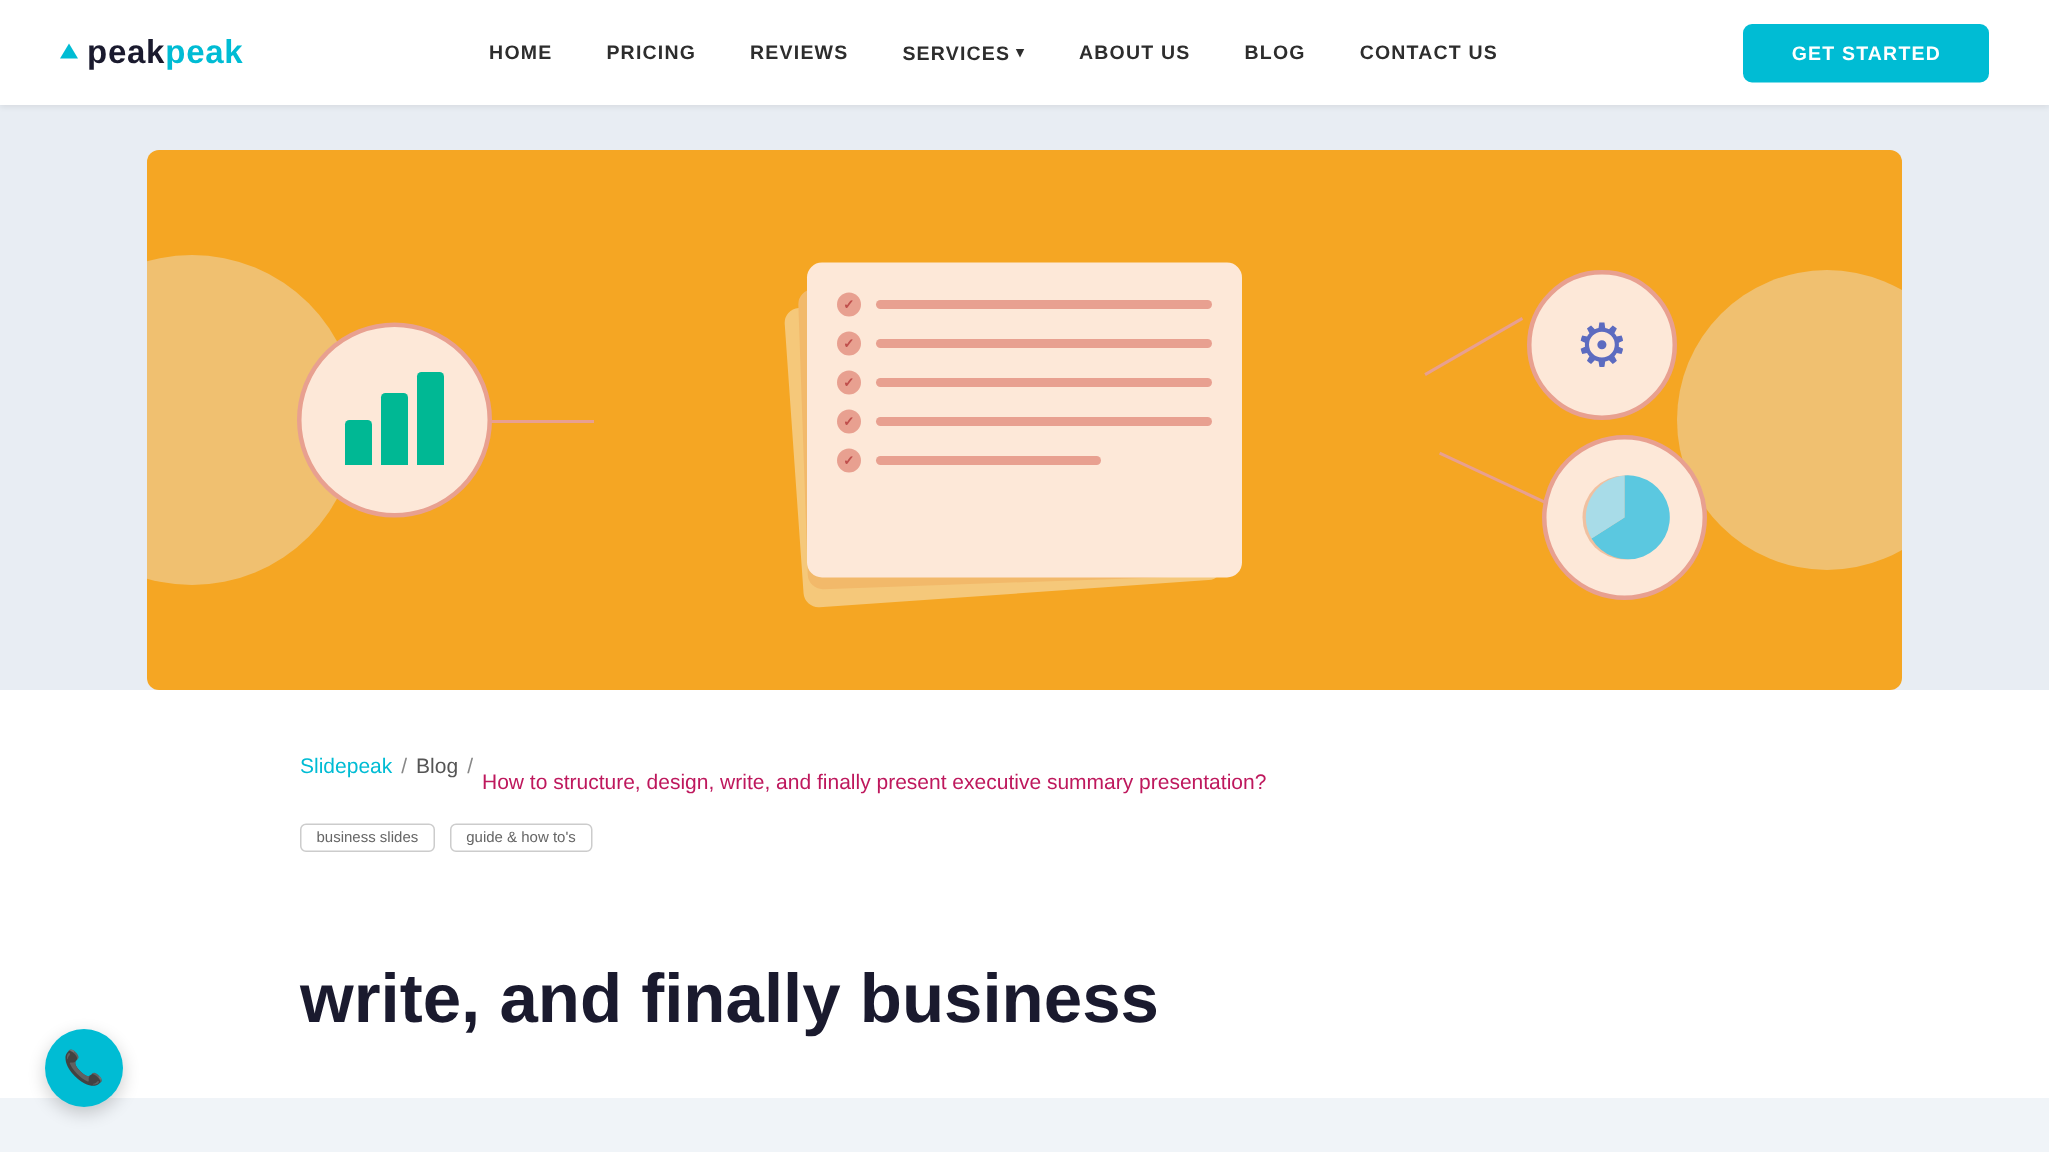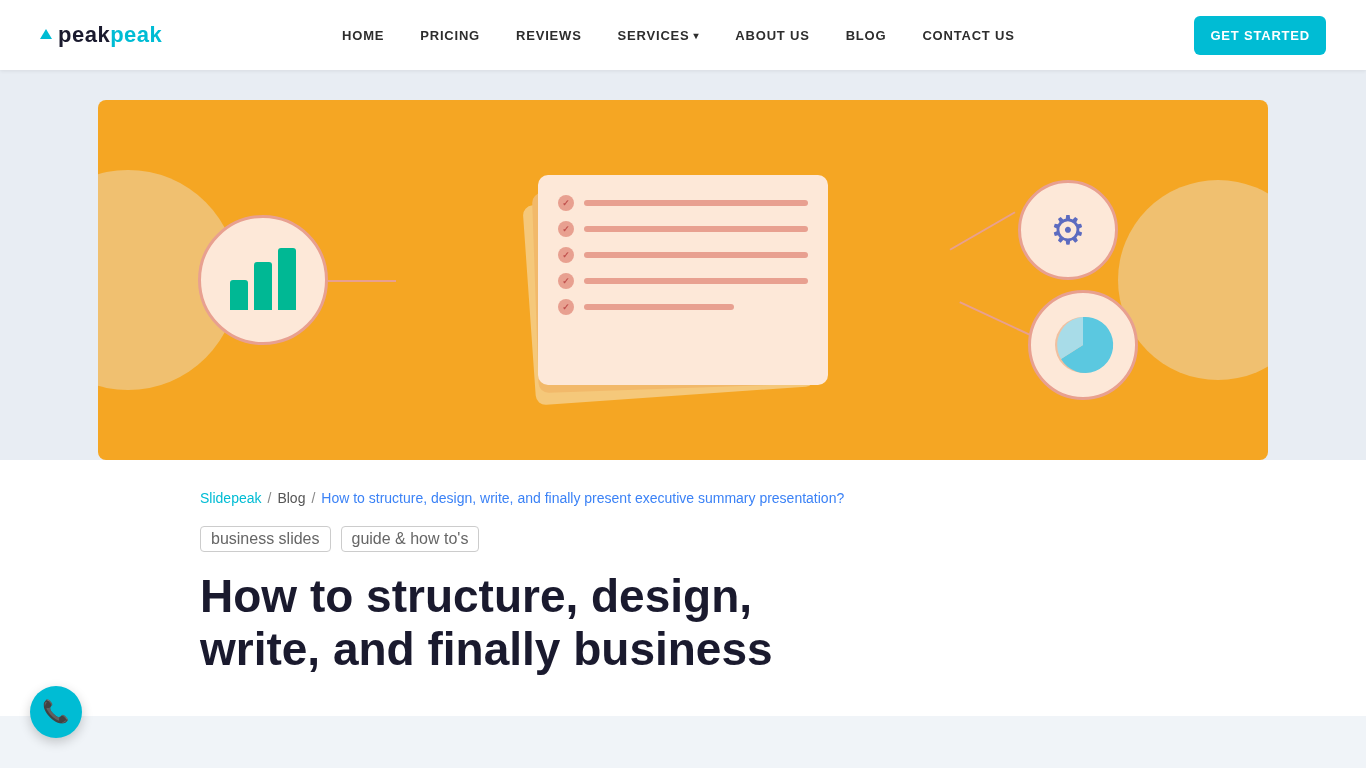--- a/index.html
+++ b/index.html
@@ -56,21 +56,21 @@
     }
     .chevron-down {
       font-size: 10px;
       color: #2d2d2d;
     }
     .get-started-btn {
       background: #00bcd4;
       color: #ffffff;
       border: none;
       border-radius: 6px;
-      padding: 12px 16px;
+      padding: 12px 32px;
       font-size: 13px;
       font-weight: 700;
       letter-spacing: 0.8px;
       text-transform: uppercase;
       cursor: pointer;
     }
 
     
     .hero-area {
       background: #e8edf3;
@@ -260,32 +260,32 @@
       font-size: 14px;
       color: #555;
       margin-bottom: 20px;
     }
     .breadcrumb a {
       color: #00bcd4;
       text-decoration: none;
       font-weight: 500;
     }
     .breadcrumb .sep { color: #888; }
-    .breadcrumb .current { color: #3b82f6; }
+    .breadcrumb .current { color: #be185d; margin-top: 23px; }
 
     .tags {
       display: flex;
       gap: 10px;
       margin-bottom: 18px;
     }
     .tag {
       border: 1.5px solid #ccc;
       border-radius: 4px;
       padding: 3px 10px;
-      font-size: 16px;
+      font-size: 10px;
       color: #666;
       cursor: pointer;
     }
 
     .article-title {
       font-size: 46px;
       font-weight: 800;
       color: #1a1a2e;
       line-height: 1.15;
       max-width: 700px;
@@ -423,21 +423,21 @@
     <span class="sep">/</span>
     <span class="current">How to structure, design, write, and finally present executive summary presentation?</span>
   </div>
 
   <div class="tags">
     <span class="tag">business slides</span>
     <span class="tag">guide &amp; how to's</span>
   </div>
 
   <h1 class="article-title">
-    <span>How to structure, design,</span><br>
+    <br>
     <span>write, and finally business</span>
   </h1>
 
 </div>
 
 <div class="phone-fab">
   <span style="color:white; font-size:22px;">📞</span>
 </div>
 
 </body></html>

